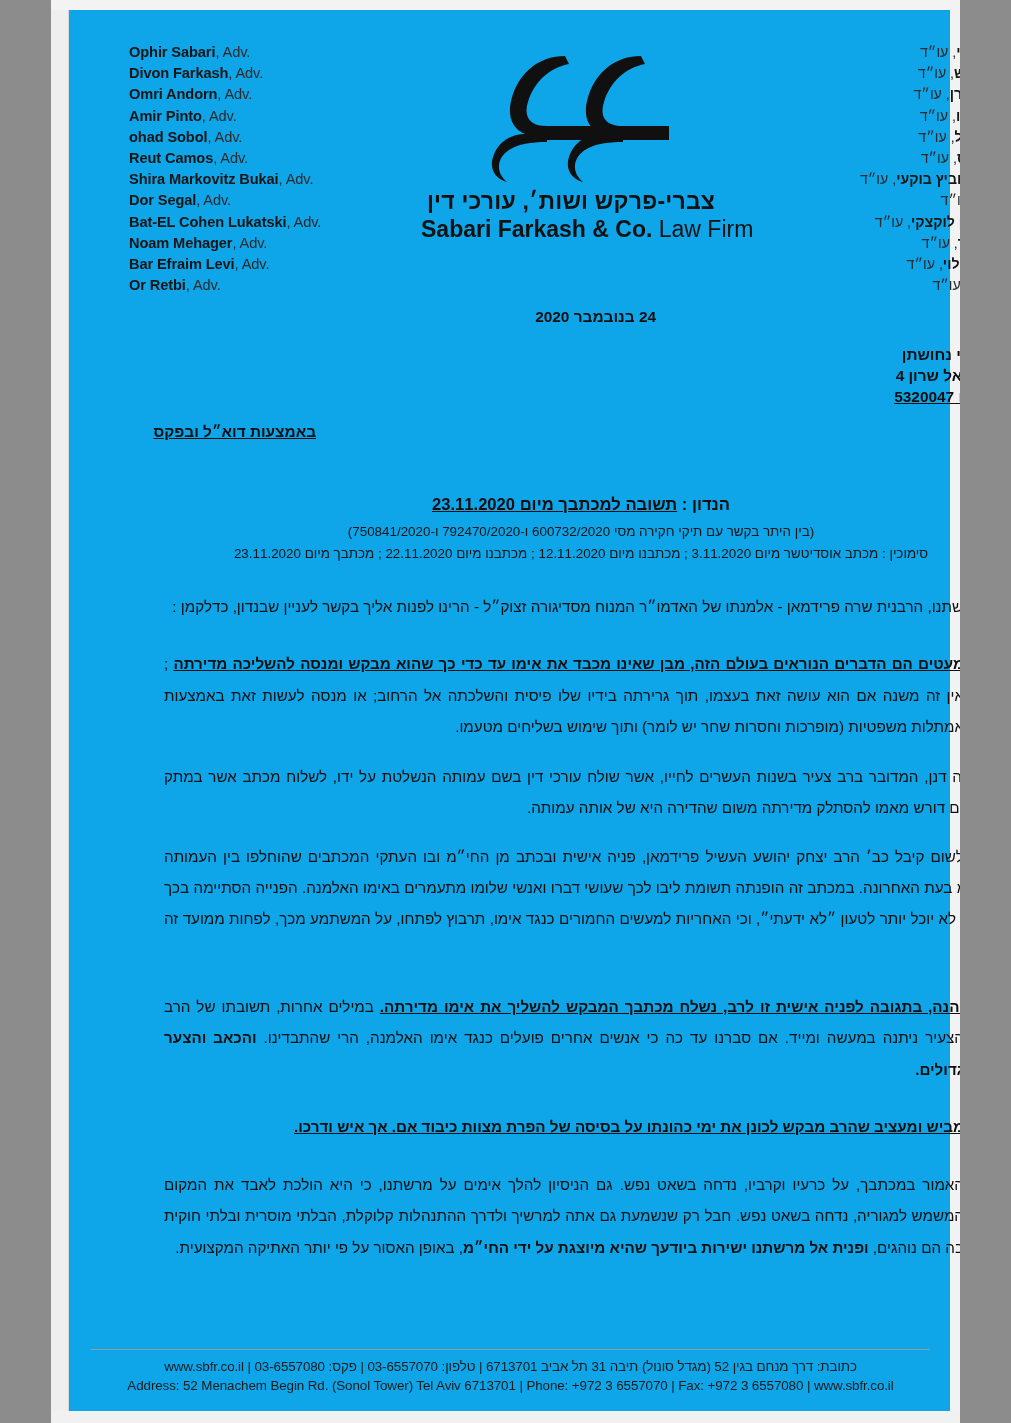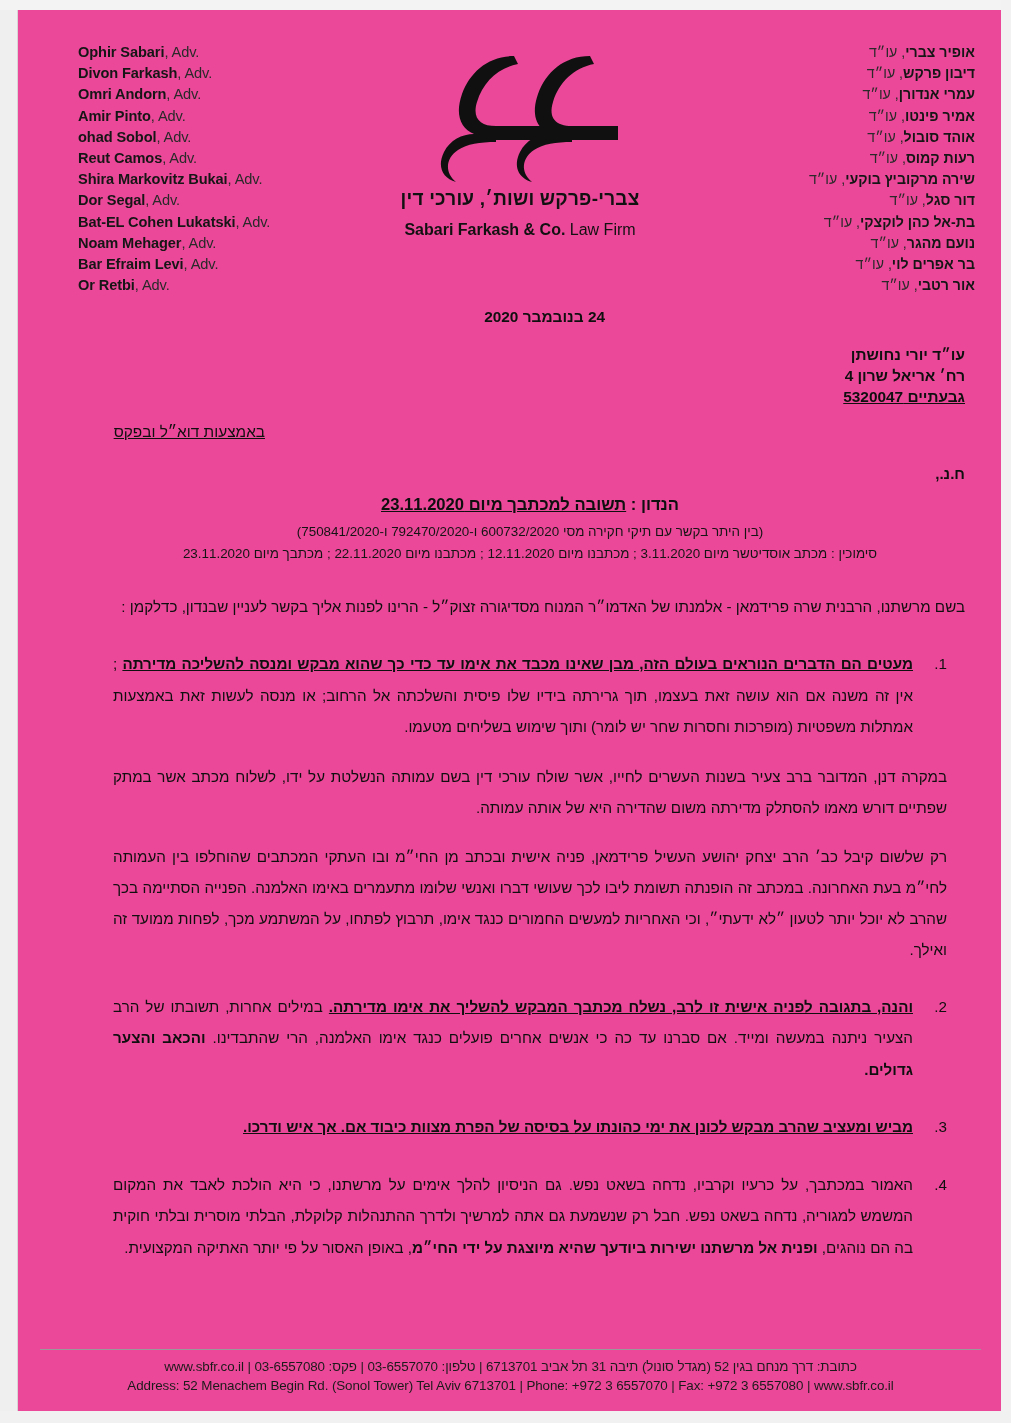--- a/index.html
+++ b/index.html
@@ -6,24 +6,24 @@
   html, body {
     margin: 0;
     padding: 0;
     background: #8c8c8c;
   }
   body {
     font-family: "Liberation Sans", "DejaVu Sans", sans-serif;
   }
   .page {
     position: relative;
-    width: 1011px;
+    width: 909px;
     height: 1423px;
     margin: 0 auto;
-    background: #ec4899;
+    background: #0ea5e9;
     overflow: hidden;
     box-sizing: border-box;
   }
   
   .scan-edge-left {
     position: absolute;
     left: 0; top: 0;
     width: 17px; height: 1423px;
     background: #efefef;
     border-right: 1px solid #d6d6d6;
@@ -81,30 +81,30 @@
   .logo-wrap {
     position: absolute;
     left: 330px; top: 16px;
     width: 300px;
     text-align: center;
   }
   .logo-mark { display:block; margin: 0 auto; }
   .logo-he {
     direction: rtl;
     font-weight: bold;
-    font-size: 19px;
+    font-size: 23px;
     letter-spacing: 0.2px;
     color: #111;
     margin-top: 4px;
     white-space: nowrap;
   }
   .logo-en {
-    font-size: 16px;
+    font-size: 23px;
     color: #111;
-    margin-top: 11px;
+    margin-top: 1px;
     white-space: nowrap;
   }
   .logo-en b { font-weight: bold; }
 
   
   .doc {
     position: absolute;
     left: 95px;
     top: 300px;
     width: 870px;
@@ -133,21 +133,21 @@
 
   .row-split {
     position: relative;
     margin-top: 16px;
     height: 26px;
   }
   .via {
     position: absolute;
     right: 700px;
     top: 0;
-    font-weight: normal;
+    font-weight: bold;
     font-size: 15.4px;
     text-decoration: underline;
     white-space: nowrap;
     text-align: right;
   }
   .salutation {
     position: absolute;
     right: 0;
     top: 42px;
     font-weight: bold;

